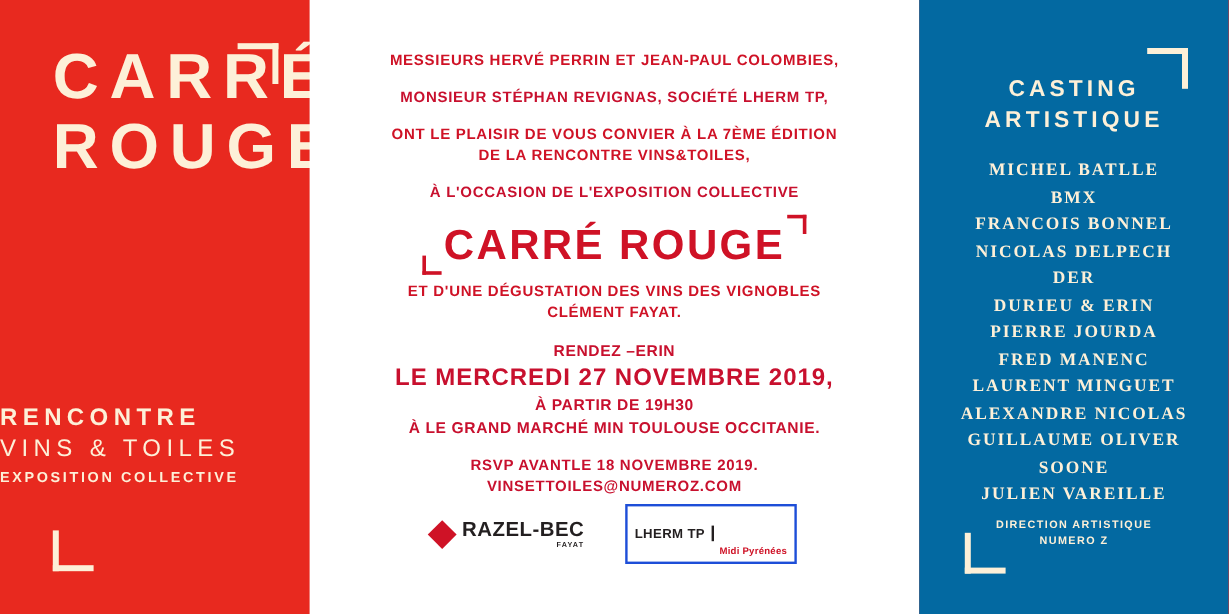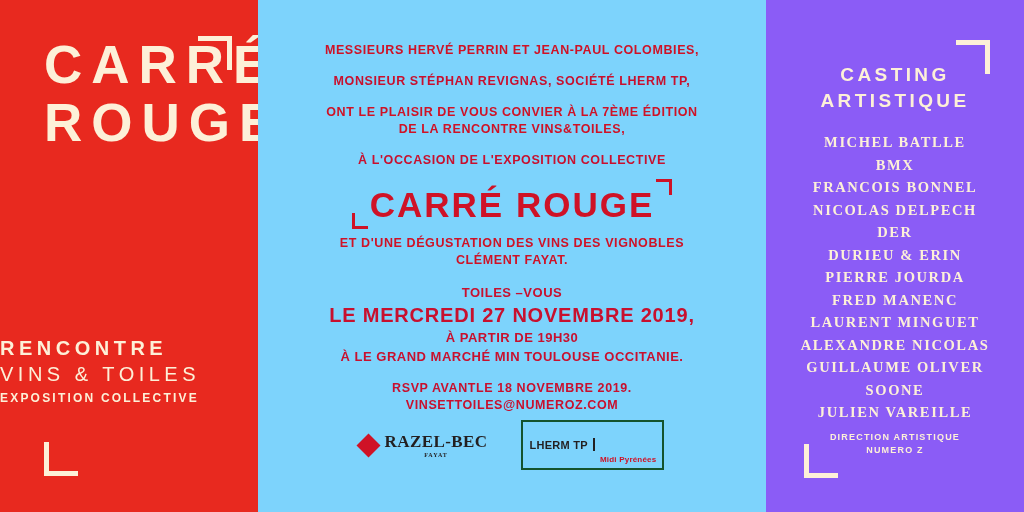--- a/index.html
+++ b/index.html
@@ -74,21 +74,21 @@
     letter-spacing: 2.2px;
     margin-top: 4px;
   }
 
   
   .panel-center {
     position: relative;
     flex: 0 0 508px;
     width: 508px;
     height: 512px;
-    background: #7dd3fc;
+    background: #ffffff;
     color: #c8102e;
     padding: 42px 24px 0 24px;
     text-align: center;
   }
   .c-block { color: #cf1226; }
   .c-line {
     font-size: 12.5px;
     font-weight: bold;
     letter-spacing: 0.6px;
     line-height: 17px;
@@ -149,39 +149,38 @@
     display: flex;
     align-items: center;
     gap: 8px;
   }
   .razel-mark {
     width: 17px; height: 17px;
     background: #cf1226;
     transform: rotate(45deg);
   }
   .razel-txt {
-    text-align: center;
+    text-align: right;
     line-height: 1;
-    font-family: Liberation Serif, serif;
   }
   .razel-txt .a {
     font-size: 17px;
     font-weight: bold;
     color: #231f20;
     letter-spacing: 0.4px;
   }
   .razel-txt .b {
     font-size: 6px;
     font-weight: bold;
     color: #231f20;
     letter-spacing: 1px;
     margin-top: 2px;
   }
   .logo-lherm {
-    border: 2px solid #14532d;
+    border: 2px solid #1d4ed8;
     padding: 3px 6px 4px 6px;
     display: flex;
     align-items: center;
     gap: 5px;
   }
   .logo-lherm .n1 {
     font-size: 11px;
     font-weight: bold;
     color: #231f20;
     letter-spacing: 0.3px;
@@ -195,21 +194,21 @@
     color: #cf1226;
     letter-spacing: 0.2px;
     margin-top: 30px;
   }
 
   
   .panel-right {
     position: relative;
     flex: 1 1 auto;
     height: 512px;
-    background: #8b5cf6;
+    background: #0369a1;
     color: #fdf0d8;
     text-align: center;
     padding-top: 62px;
   }
   .casting-head {
     font-size: 19px;
     font-weight: bold;
     letter-spacing: 3.4px;
     line-height: 26px;
   }
@@ -268,21 +267,21 @@
       <span class="crn bl"></span>
       <div class="big">CARRÉ ROUGE</div>
     </div>
 
     <div class="c-block">
       <div class="c-line">ET D'UNE DÉGUSTATION DES VINS DES VIGNOBLES</div>
       <div class="c-line">CLÉMENT FAYAT.</div>
     </div>
 
     <div class="gap"></div>
-    <div class="rdv-small">TOILES –VOUS</div>
+    <div class="rdv-small">RENDEZ –ERIN</div>
     <div class="rdv-big">LE MERCREDI 27 NOVEMBRE 2019,</div>
     <div class="rdv-small">À PARTIR DE 19H30</div>
     <div class="rdv-small">À LE GRAND MARCHÉ MIN TOULOUSE OCCITANIE.</div>
 
     <div class="gap"></div>
     <div class="rsvp">RSVP AVANTLE 18 NOVEMBRE 2019.</div>
     <div class="rsvp">VINSETTOILES@NUMEROZ.COM</div>
 
     <div class="logos">
       <div class="logo-razel">

